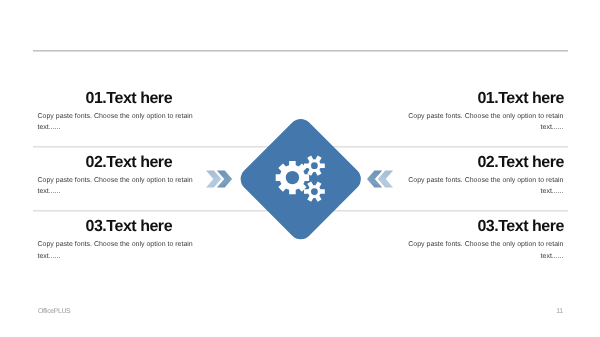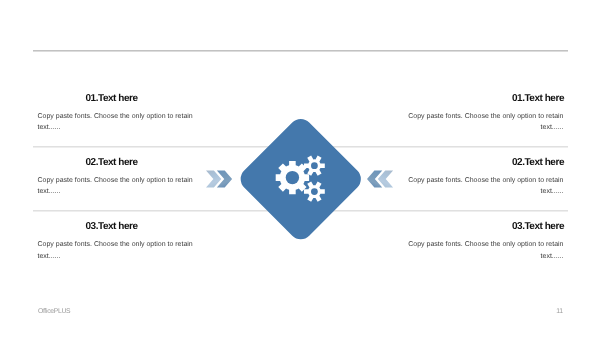--- a/index.html
+++ b/index.html
@@ -22,21 +22,21 @@
 
   .row-rule {
     position:absolute; left:33px; width:535px; height:2px;
     background:linear-gradient(to bottom,#e0e0e0 0,#e0e0e0 50%,#eeeeee 50%,#eeeeee 100%);
   }
   .row-rule.r1 { top:146px; }
   .row-rule.r2 { top:210px; }
 
   .blk { position:absolute; }
   .blk .title {
-    font-size:10px; font-weight:bold; color:#111111;
+    font-size:16px; font-weight:bold; color:#111111;
     line-height:12.1px; white-space:nowrap; letter-spacing:-0.47px;
     transform:translateZ(0);
     padding-left:48px;
   }
   .blk.r .title { margin-right:-0.47px; }
   .blk .body, .footer-left, .footer-right { transform:translateZ(0); }
   .blk .body {
     font-size:7px; color:#404040; line-height:11.3px; margin-top:6.0px;
     width:156px;
   }

